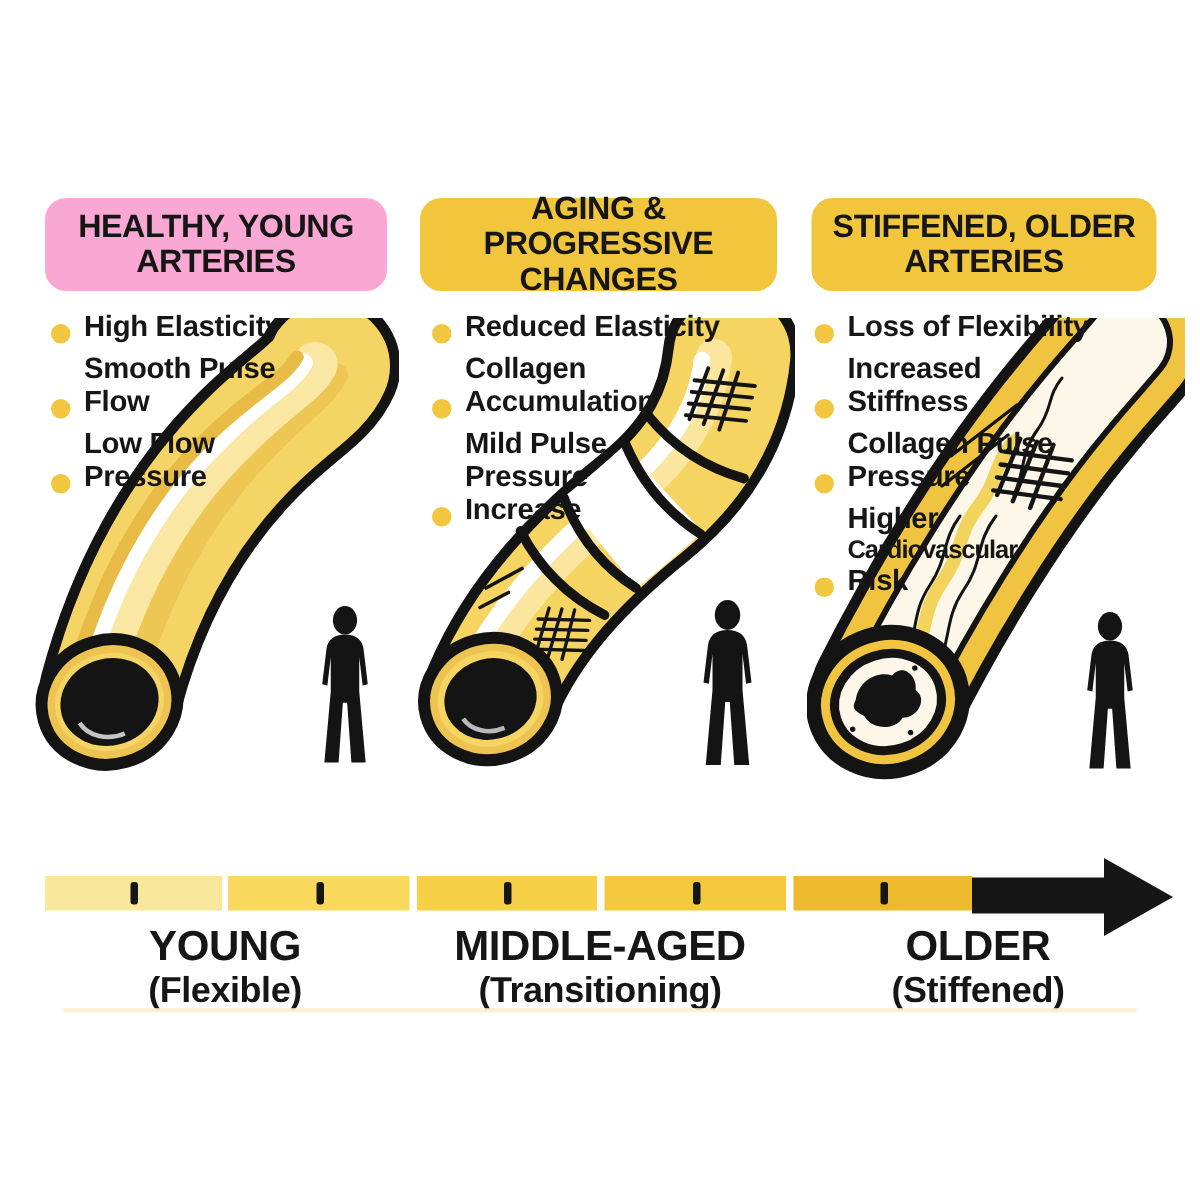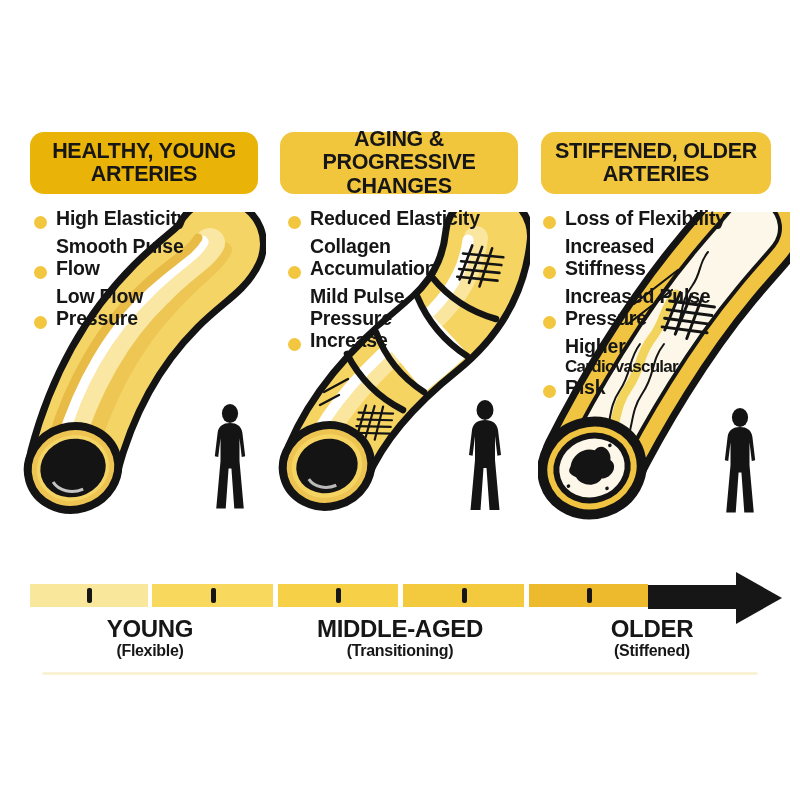--- a/index.html
+++ b/index.html
@@ -29,22 +29,22 @@
   .artery.c2{left:278px;}
   .artery.c3{left:538px;}
   .person{position:absolute;}
   .person.c1{left:210px;top:404px;width:40px;height:112px;}
   .person.c2{left:464px;top:400px;width:42px;height:118px;}
   .person.c3{left:720px;top:408px;width:40px;height:112px;}
   .tl-seg{position:absolute;top:584px;height:23px;}
   .tick{position:absolute;top:4px;width:5px;height:15px;border-radius:2px;left:50%;margin-left:-2px;}
   .tl-arrow{position:absolute;left:648px;top:572px;width:134px;height:52px;}
   .stage{position:absolute;top:616px;text-align:center;}
-  .stage .lab{font-weight:bold;font-size:24px;letter-spacing:-0.3px;line-height:1.1;}
-  .stage .sub{font-weight:bold;font-size:16px;letter-spacing:-0.3px;line-height:1.15;}
+  .stage .lab{font-weight:bold;font-size:28px;letter-spacing:-0.3px;line-height:1.1;}
+  .stage .sub{font-weight:bold;font-size:24px;letter-spacing:-0.3px;line-height:1.15;}
   .stage.s1{left:70px;width:160px;}
   .stage.s2{left:300px;width:200px;}
   .stage.s3{left:566px;width:172px;}
   .divider{position:absolute;left:42px;top:672px;width:716px;height:3px;background:#F7EFCB;opacity:.8;border-radius:2px;}
   svg{display:block;}
 </style>
 </head>
 <body>
 
 <div class="page">
@@ -55,21 +55,21 @@
         <path d="M-20,-10 L20,-16 M-20,-2 L20,-8 M-20,6 L20,0 M-20,14 L20,8"></path>
         <path d="M-13,-20 L-17,16 M-3,-21 L-7,17 M7,-22 L4,18"></path>
       </g>
       <g id="person-shape" fill="#141414">
         <ellipse cx="21" cy="10" rx="8.5" ry="10"></ellipse>
         <path d="M21,20 C13.5,20 9,23.5 8,30 L5,55 L8.6,55.8 L11,36 L11,60 L6.5,110 L16.5,110 L19.5,68 L22.5,68 L25.5,110 L35.5,110 L31,60 L31,36 L33.4,55.8 L37,55 L34,30 C33,23.5 28.5,20 21,20 Z"></path>
       </g>
     </defs>
   </svg>
 
-  <div class="badge c1" style="background: #eab308;">HEALTHY, YOUNG
+  <div class="badge c1" style="background: #f9a8d4;">HEALTHY, YOUNG
 ARTERIES</div>
   <div class="badge c2" style="background: rgb(242, 198, 60);">AGING &amp; PROGRESSIVE
 CHANGES</div>
   <div class="badge c3" style="background: rgb(242, 198, 60);">STIFFENED, OLDER
 ARTERIES</div>
 
   <svg class="artery c1" viewBox="0 0 252 324">
     <g fill="none" stroke-linecap="round">
       <path d="M60,250 C78,182 110,126 152,84 C180,56 198,48 205,32" stroke="#141414" stroke-width="96"></path>
       <path d="M60,250 C78,182 110,126 152,84 C180,56 198,48 205,32" stroke="#F5D466" stroke-width="82"></path>
@@ -201,21 +201,21 @@
     <div class="bullet">
       <span class="dot" style="background: rgb(242, 198, 62);"></span>
       <div class="btext">
         <div>Increased</div>
         <div>Stiffness</div>
       </div>
     </div>
     <div class="bullet">
       <span class="dot" style="background: rgb(242, 198, 62);"></span>
       <div class="btext">
-        <div>Increased Pulse</div>
+        <div>Collagen Pulse</div>
         <div>Pressure</div>
       </div>
     </div>
     <div class="bullet">
       <span class="dot" style="background: rgb(242, 198, 62);"></span>
       <div class="btext">
         <div>Higher</div>
         <div class="condensed">Cardiovascular</div>
         <div>Risk</div>
       </div>

